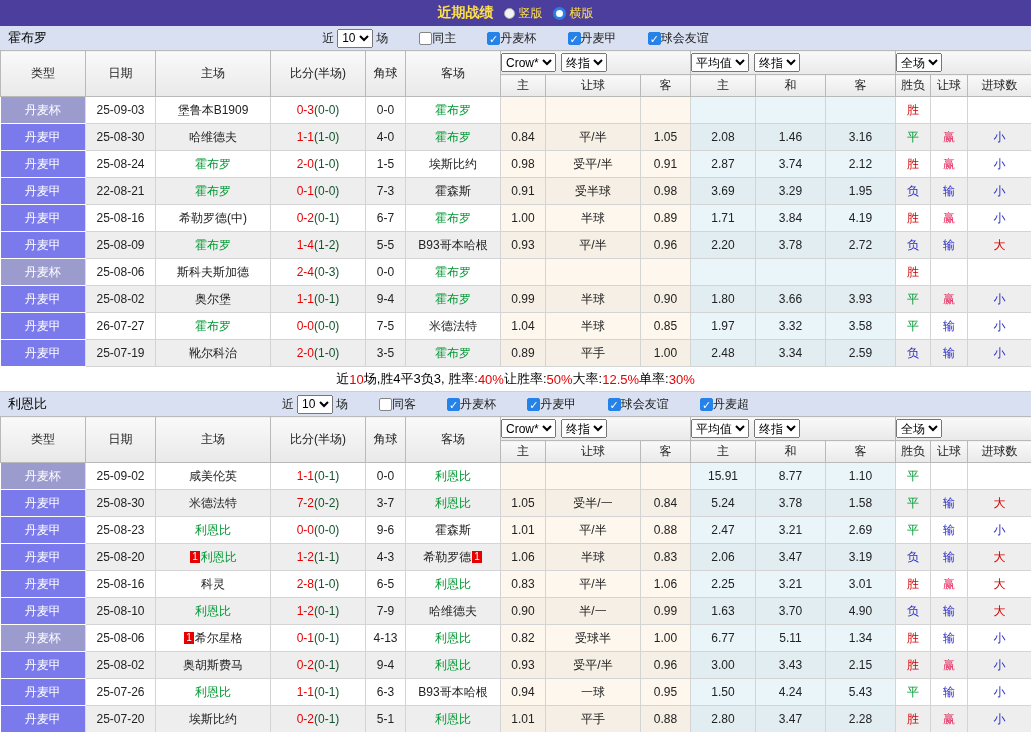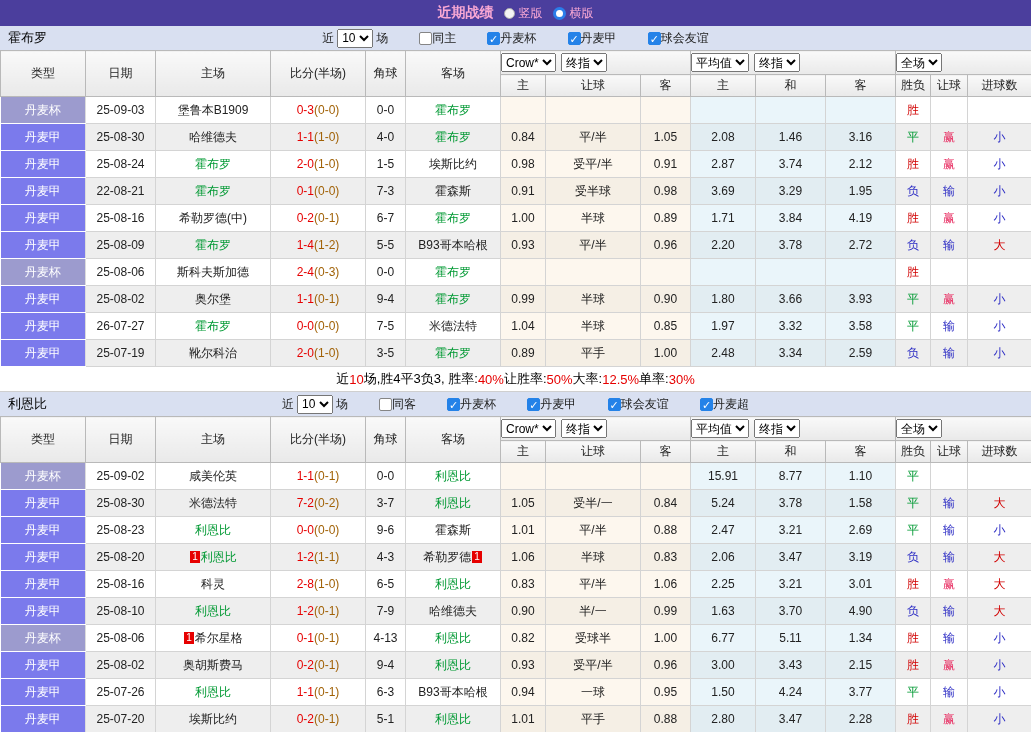--- a/index.html
+++ b/index.html
@@ -1,18 +1,18 @@
 <!DOCTYPE html>
 <html><head>
 <meta charset="utf-8">
 <style>
   html,body{margin:0;padding:0;}
   body{width:1031px;height:732px;overflow:hidden;background:#fff;
        font-family:"Liberation Sans","DejaVu Sans",sans-serif;font-size:12px;color:#222;}
-  .title-bar{height:26px;background:#4b3e9d;display:flex;align-items:center;justify-content:center;gap:10px;color:#f9a8d4;}
+  .title-bar{height:26px;background:#4b3e9d;display:flex;align-items:center;justify-content:center;gap:10px;color:#fde047;}
   .title-bar .title{font-size:14px;font-weight:bold;}
   .radio-wrap{display:flex;align-items:center;gap:4px;font-size:12px;cursor:pointer;}
   .radio{display:inline-block;width:11px;height:11px;border-radius:50%;background:#f4f4f4;border:1px solid #aaa;box-sizing:border-box;}
   .radio.selected{background:#fff;border:3px solid #2b7de9;width:13px;height:13px;}
   .filter-bar{height:24px;background:#d9e0f1;position:relative;display:flex;align-items:center;justify-content:center;gap:3px;}
   .team-name{position:absolute;left:8px;font-size:13px;color:#000;}
   .filter-bar select{font-size:12px;height:19px;}
   .chk{display:inline-block;width:13px;height:13px;box-sizing:border-box;border-radius:2px;
        background:#fff;border:1px solid #858585;vertical-align:middle;text-align:center;
        line-height:12px;font-size:11px;color:#fff;}
@@ -26,21 +26,21 @@
   td{border-right:1px solid #d4d4d4;border-bottom:1px solid #d4d4d4;height:26px;text-align:center;padding:0;overflow:hidden;white-space:nowrap;}
   tr.even td{background:#eeeeee;}
   tr.odd td{background:#ffffff;}
   tr.odd td.crow{background:#fdf7ee;}
   tr.even td.crow{background:#f5efe5;}
   tr.odd td.avg{background:#eaf5fa;}
   tr.even td.avg{background:#e2edf2;}
   td.type-cell{color:#fff;border-bottom:1px solid #fff;border-right:1px solid #dcdcdc;}
   tr.odd td.type-cell,tr.even td.type-cell{background:none;}
   .ft{color:#e60000;}
-  .ht{color:#a16207;}
+  .ht{color:#14532d;}
   .self{color:#009933;}
   .card{display:inline-block;background:#e60000;color:#fff;font-size:10px;line-height:12px;
         padding:0 2px;margin:0 1px;vertical-align:1px;}
   .summary{height:24px;display:flex;align-items:center;justify-content:center;
            border-bottom:1px solid #cfcfcf;font-size:13px;color:#000;background:#fff;}
   .summary .red{color:#e60000;}
   .sel-group{display:flex;align-items:center;justify-content:flex-start;gap:5px;}
 </style>
 </head>
 <body>
@@ -561,21 +561,21 @@
           <td>25-07-26</td>
           <td><span class="self">利恩比</span></td>
           <td><span class="ft">1-1</span><span class="ht">(0-1)</span></td>
           <td>6-3</td>
           <td><span>B93哥本哈根</span></td>
           <td class="crow">0.94</td>
           <td class="crow">一球</td>
           <td class="crow">0.95</td>
           <td class="avg">1.50</td>
           <td class="avg">4.24</td>
-          <td class="avg">3.77</td>
+          <td class="avg">5.43</td>
           <td style="color: rgb(0, 153, 51);">平</td>
           <td style="color: rgb(43, 43, 196);">输</td>
           <td style="color: rgb(43, 43, 196);">小</td>
         </tr>
         <tr class="even">
           <td class="type-cell" style="background: rgb(123, 122, 236);">丹麦甲</td>
           <td>25-07-20</td>
           <td><span>埃斯比约</span></td>
           <td><span class="ft">0-2</span><span class="ht">(0-1)</span></td>
           <td>5-1</td>

